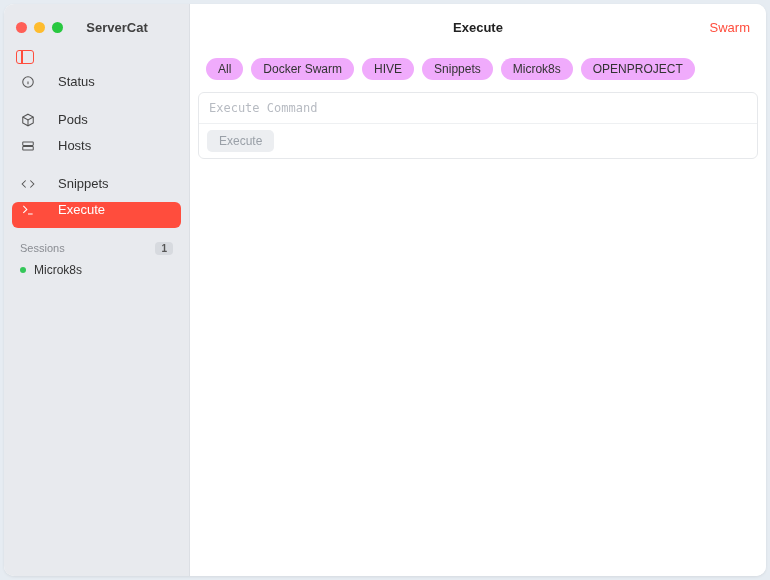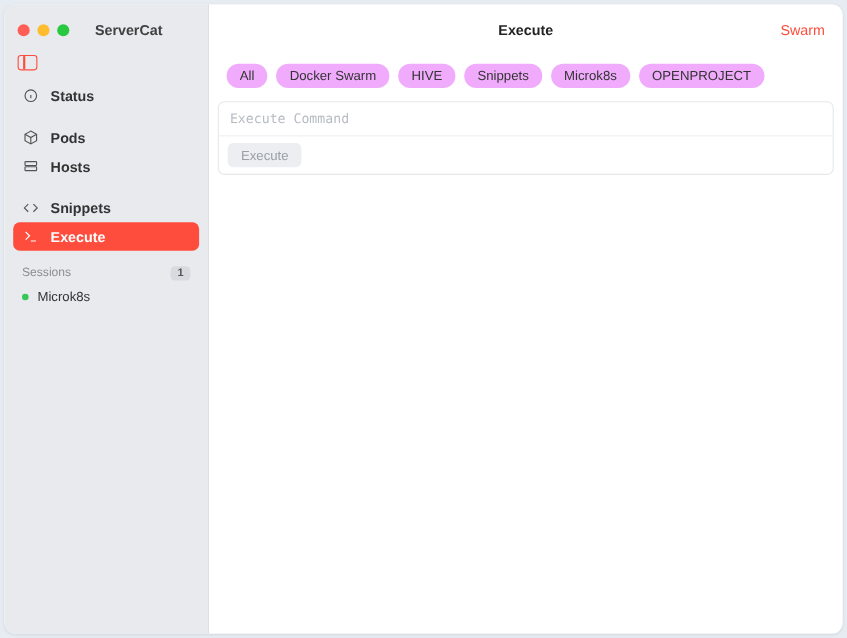--- a/index.html
+++ b/index.html
@@ -68,29 +68,28 @@
   content: "";
   position: absolute;
   left: 4px; top: 0; bottom: 0;
   width: 1.5px;
   background: #ff4d3d;
 }
 
 .nav-list { padding: 4px 8px; }
 .nav-item {
   display: flex;
-  align-items: center;
-  gap: 10px;
+  align-items: flex-start;
+  gap: 22px;
   height: 26px;
   padding: 0 8px;
   border-radius: 6px;
   color: #333;
   font-size: 13px;
   cursor: pointer;
-  font-weight: bold;
 }
 .nav-item.active {
   background: #ff4d3d;
   color: #fff;
 }
 .nav-item.active .nav-icon svg { stroke: #fff; fill: none; }
 .nav-icon {
   width: 16px; height: 16px;
   display: flex; align-items: center; justify-content: center;
   flex-shrink: 0;

